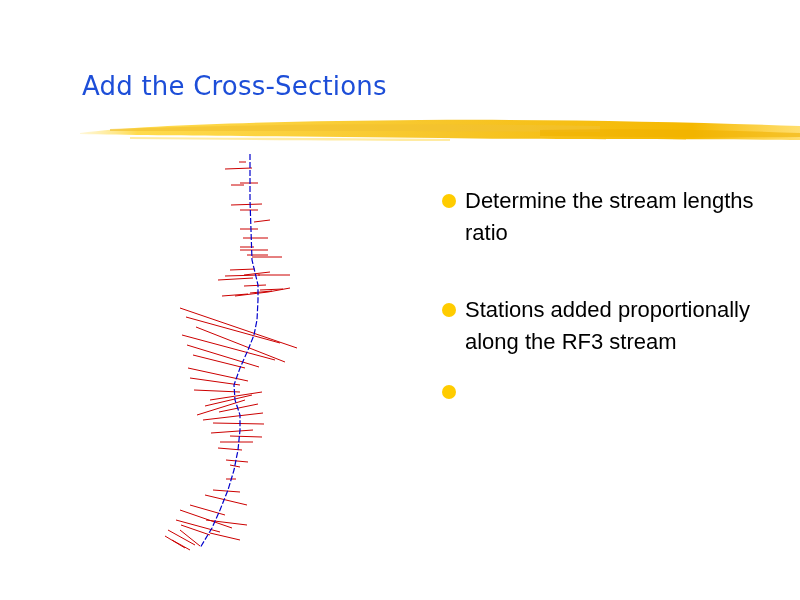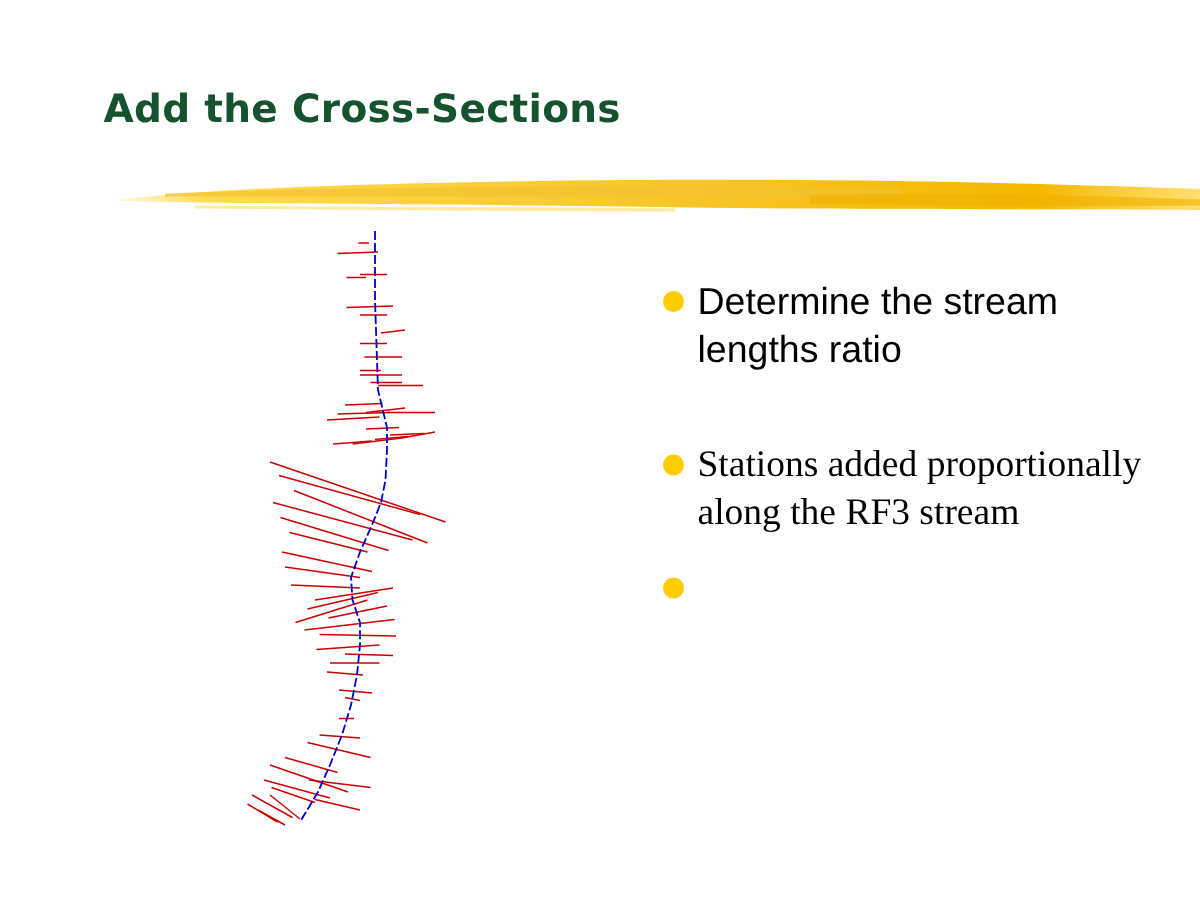--- a/index.html
+++ b/index.html
@@ -1,27 +1,27 @@
 <!DOCTYPE html>
 <html><head>
 <meta charset="utf-8">
 <style>
   html, body { margin: 0; padding: 0; background: #ffffff; }
   body { width: 800px; height: 600px; position: relative; overflow: hidden; font-family: "Liberation Sans", sans-serif; }
   .title {
     position: absolute; left: 69px; top: 58px;
-    font-family: "DejaVu Sans", sans-serif; font-weight: bold;
-    font-size: 26px; letter-spacing: 0.2px; color: #14532d;
-    margin: 0;
+    font-family: "DejaVu Sans", sans-serif; font-weight: normal;
+    font-size: 26px; letter-spacing: 0.2px; color: #1d4ed8;
+    margin: 13px;
   }
   .brush { position: absolute; left: 0; top: 0; width: 800px; height: 600px; pointer-events: none; }
   .diagram { position: absolute; left: 0; top: 0; width: 800px; height: 600px; }
   .bullets { position: absolute; left: 440px; top: 185px; width: 340px; margin: 0; padding: 0; list-style: none; }
-  .bullet { position: relative; padding-left: 25px; font-size: 25px; line-height: 32px; color: #000; margin-bottom: 45px; }
-  .bullet:nth-child(2) { margin-bottom: 18px; font-family: Liberation Serif, serif; }
+  .bullet { position: relative; padding-left: 25px; font-size: 22px; line-height: 32px; color: #000; margin-bottom: 45px; }
+  .bullet:nth-child(2) { margin-bottom: 18px; }
   .dot { position: absolute; left: 2px; top: 9px; width: 14px; height: 14px; border-radius: 50%; }
 </style>
 </head>
 <body>
 
 <svg class="brush" viewBox="0 0 800 600">
   <defs>
     <linearGradient id="bg1" x1="0" x2="1" y1="0" y2="0">
       <stop offset="0" stop-color="#FFE680" stop-opacity="0.3"></stop>
       <stop offset="0.08" stop-color="#FFDB4D"></stop>

